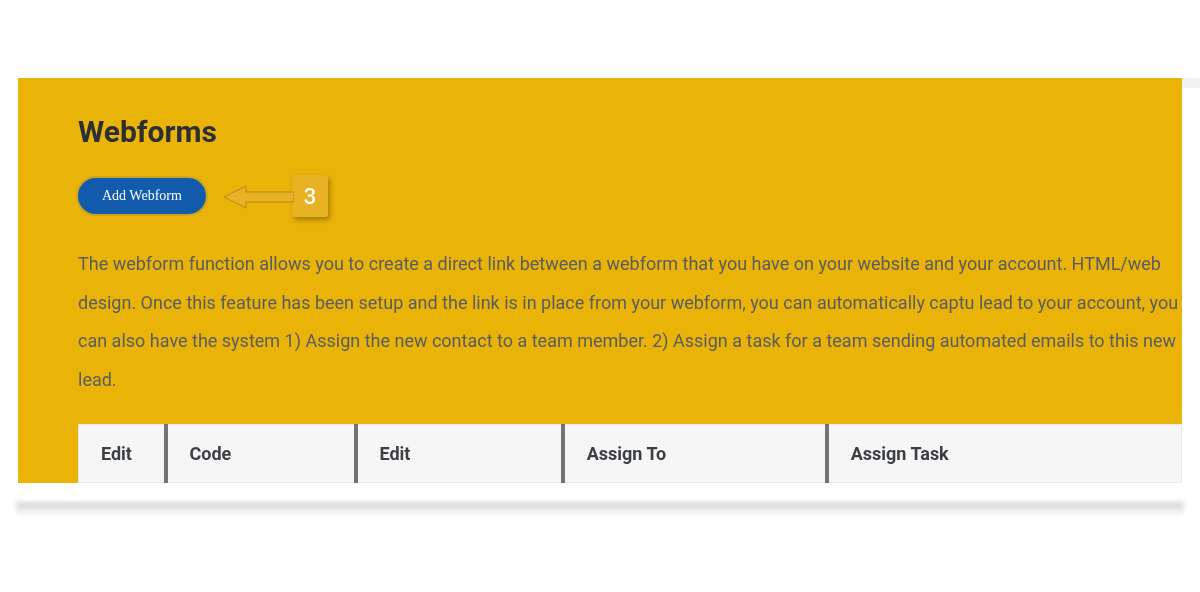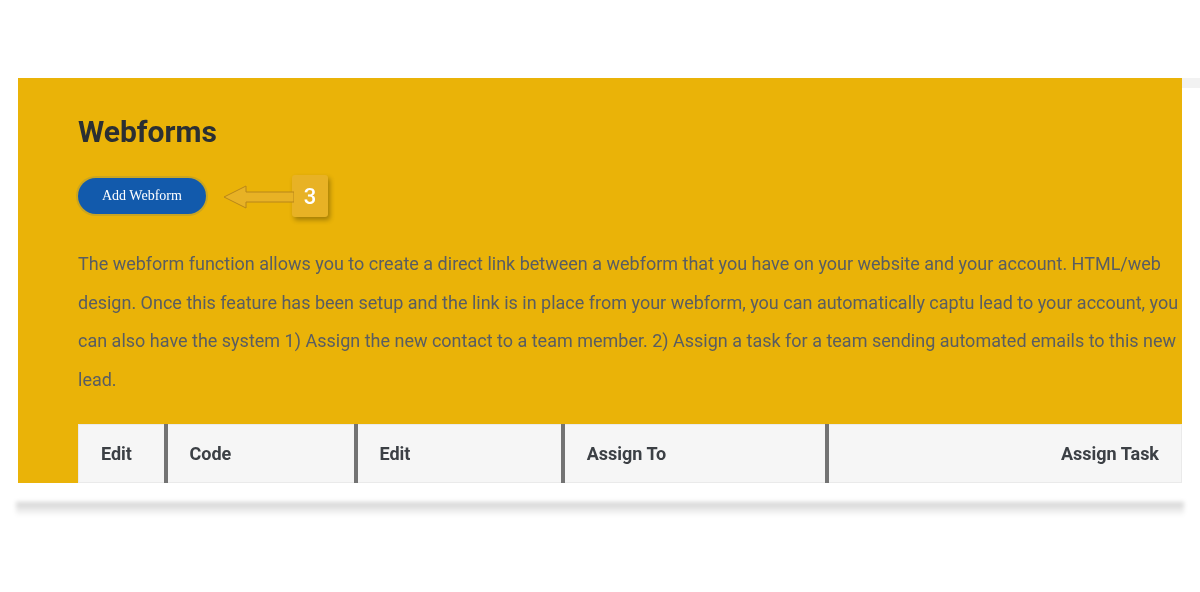--- a/index.html
+++ b/index.html
@@ -98,21 +98,21 @@
       border: 1px solid #eaeaea;
     }
     .tbl th {
       text-align: left;
       font-size: 18px;
       font-weight: 700;
       color: #3c4045;
       padding: 18px 22px 18px 22px;
       border-right: 4px solid #737373;
     }
-    .tbl th:last-child { border-right: none; text-align: right; }
+    .tbl th:last-child { border-right: none; }
     .col-edit   { width: 88px;  }
     .col-name   { width: 200px; }
     .col-code   { width: 220px; }
     .col-assign { width: 280px; }
     .col-task   { width: 380px; }
     .bottom-shadow {
       position: absolute;
       left: 16px;
       right: 16px;
       height: 14px;

